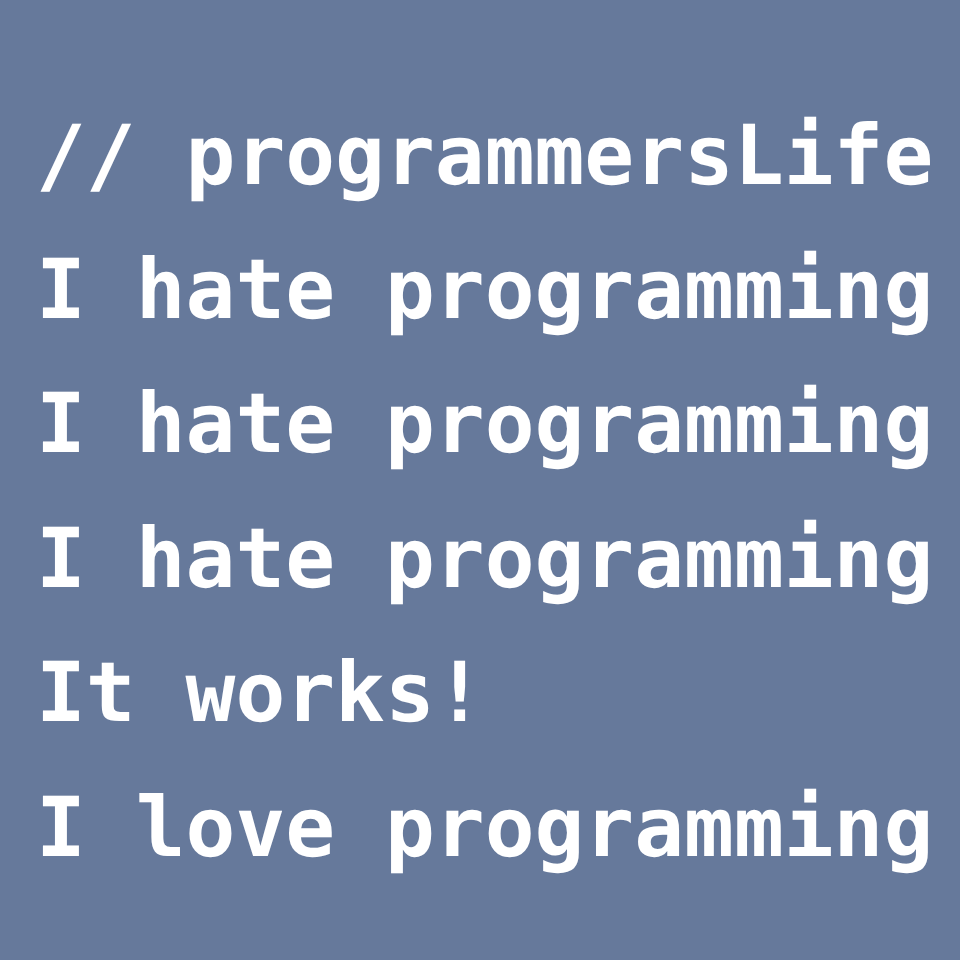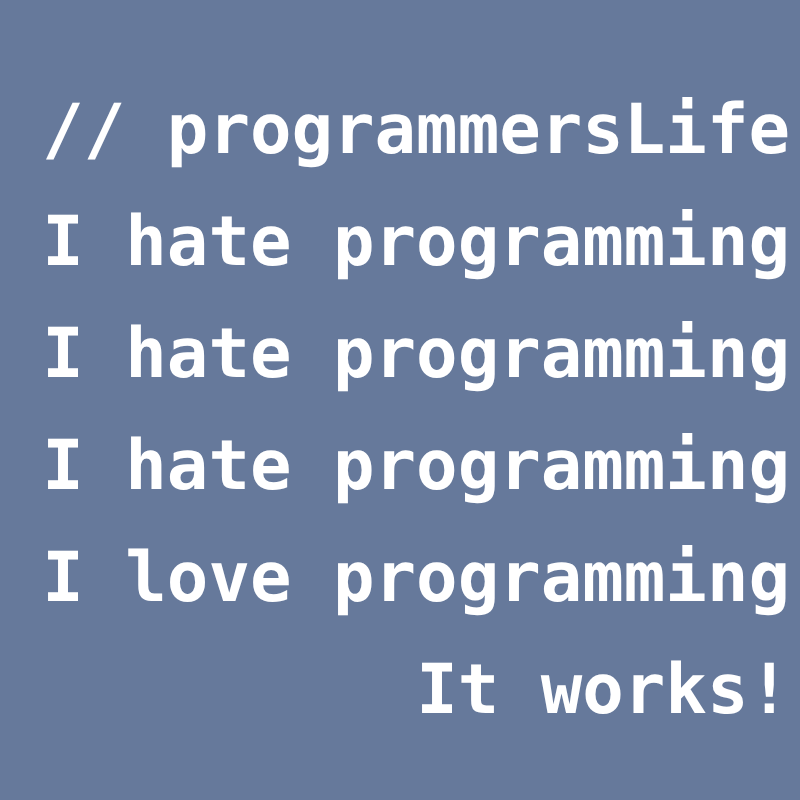--- a/index.html
+++ b/index.html
@@ -33,21 +33,20 @@
   .code-line {
     display: block;
     color: #ffffff;
     font-family: "DejaVu Sans Mono", "Liberation Mono", monospace;
     font-weight: bold;
     font-size: 69px;
     line-height: 112px;
     letter-spacing: 0px;
     white-space: pre;
     text-rendering: geometricPrecision;
-    text-align: right;
   }
 
   
   .code-line.comment { }
   .code-line.statement { }
   .code-line.success { }
 </style>
 </head>
 <body>
 
@@ -56,18 +55,18 @@
   <div id="code-block">
 
     <span class="code-line comment" style="color: rgb(255, 255, 255);">// programmersLife</span>
 
     <span class="code-line statement" style="color: rgb(255, 255, 255);">I hate programming</span>
 
     <span class="code-line statement" style="color: rgb(255, 255, 255);">I hate programming</span>
 
     <span class="code-line statement" style="color: rgb(255, 255, 255);">I hate programming</span>
 
+    <span class="code-line success" style="color: rgb(255, 255, 255);">It works!</span>
+
     <span class="code-line statement" style="color: rgb(255, 255, 255);">I love programming</span>
-
-    <span class="code-line success" style="color: rgb(255, 255, 255);">It works!</span>
 
   </div>
 </div>
 
 </body></html>

